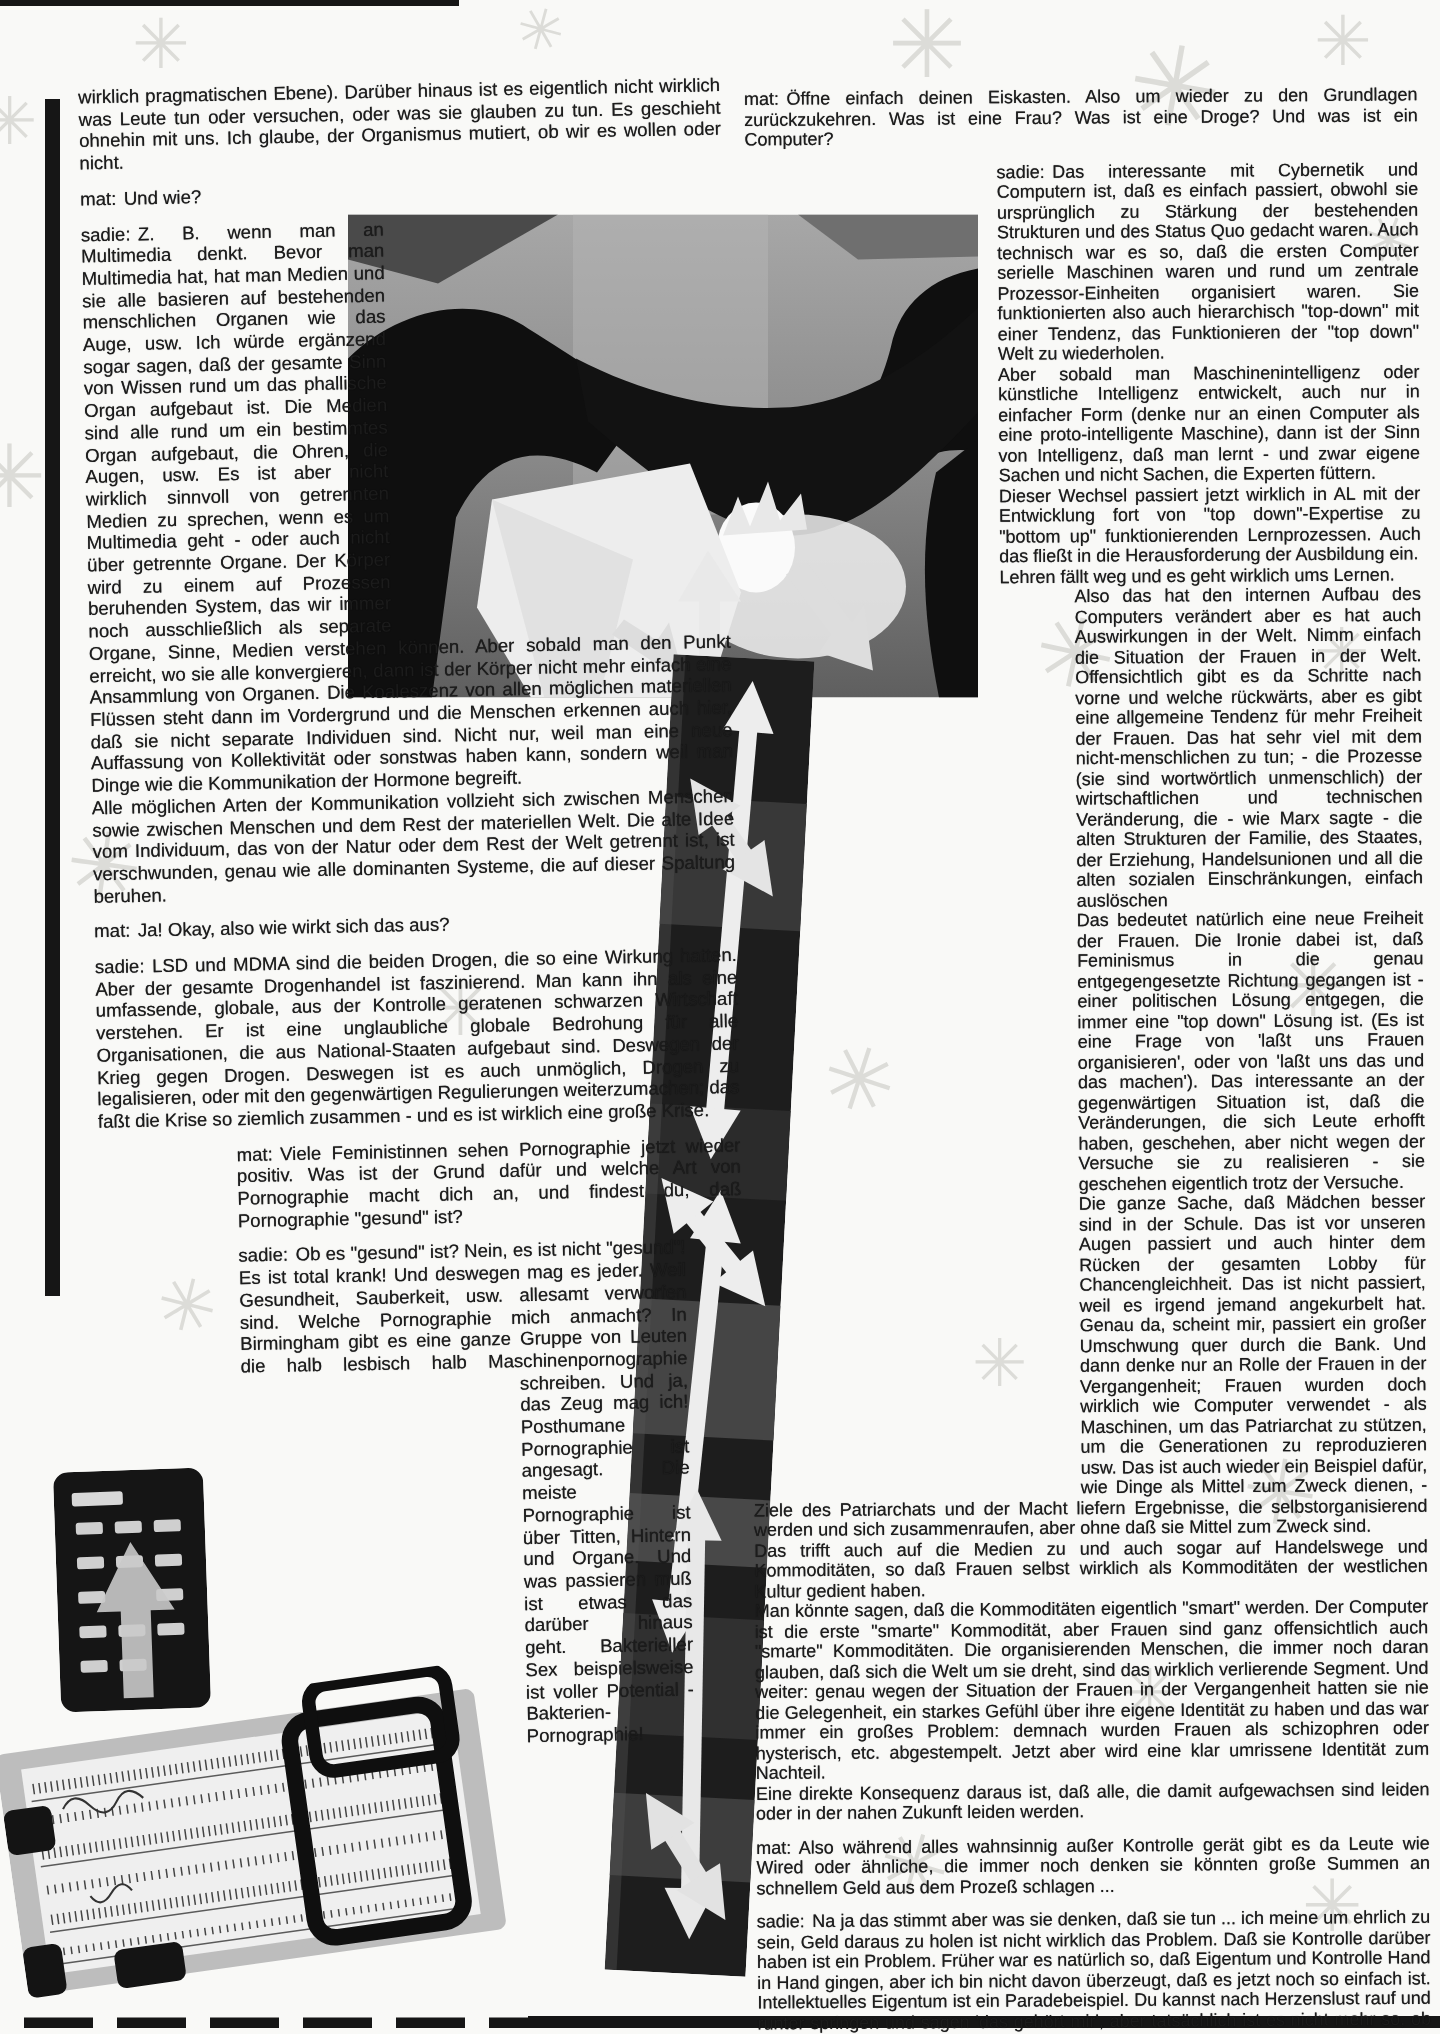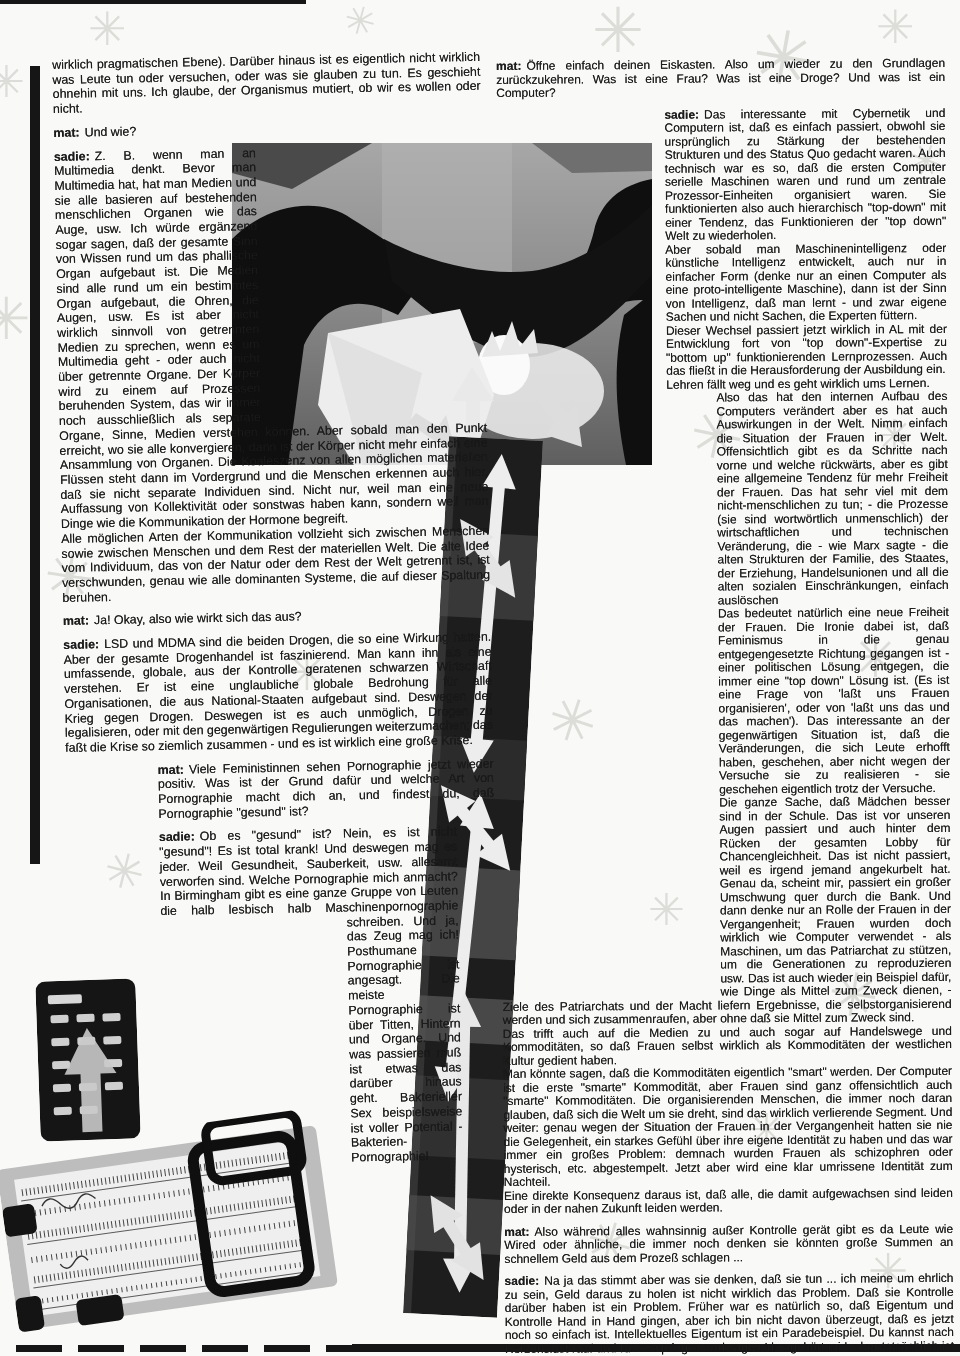--- a/index.html
+++ b/index.html
@@ -13,21 +13,21 @@
     background:repeating-linear-gradient(90deg,#161616 0 46px,transparent 46px 62px);}
   
   .col{position:absolute;z-index:2;text-align:justify;
        text-shadow:0 0 .5px rgba(10,10,10,.75);}
   .col-left{left:52px;top:58px;width:428px;font-size:12.4px;line-height:14.7px;
             transform:rotate(-1.1deg);transform-origin:top left;}
   .col-right{left:496px;top:60px;width:449px;font-size:12px;line-height:13.5px;
              transform:rotate(-0.4deg);transform-origin:top left;}
   .blk{margin:0;}
   .gap{margin-top:9px;}
-  .sp{font-weight:bold;margin-right:5px;}
+  .sp{font-weight:normal;margin-right:5px;}
   .sp:empty{display:none;}
   .indent{margin-left:92px;}
   
   .fl{display:block;}
   .fl-photo-r{float:right;width:218px;height:272px;margin-left:8px;}
   .fl-photo-l{float:left;width:160px;height:342px;margin-right:8px;}
   .fl-strip-l{float:left;width:50px;height:600px;}
   .fl-rem-l{float:left;width:92px;height:102px;}
   .fl-rule-l{float:left;clear:left;width:278px;height:238px;}
   .fl-strip-r{float:right;width:38px;height:330px;}

